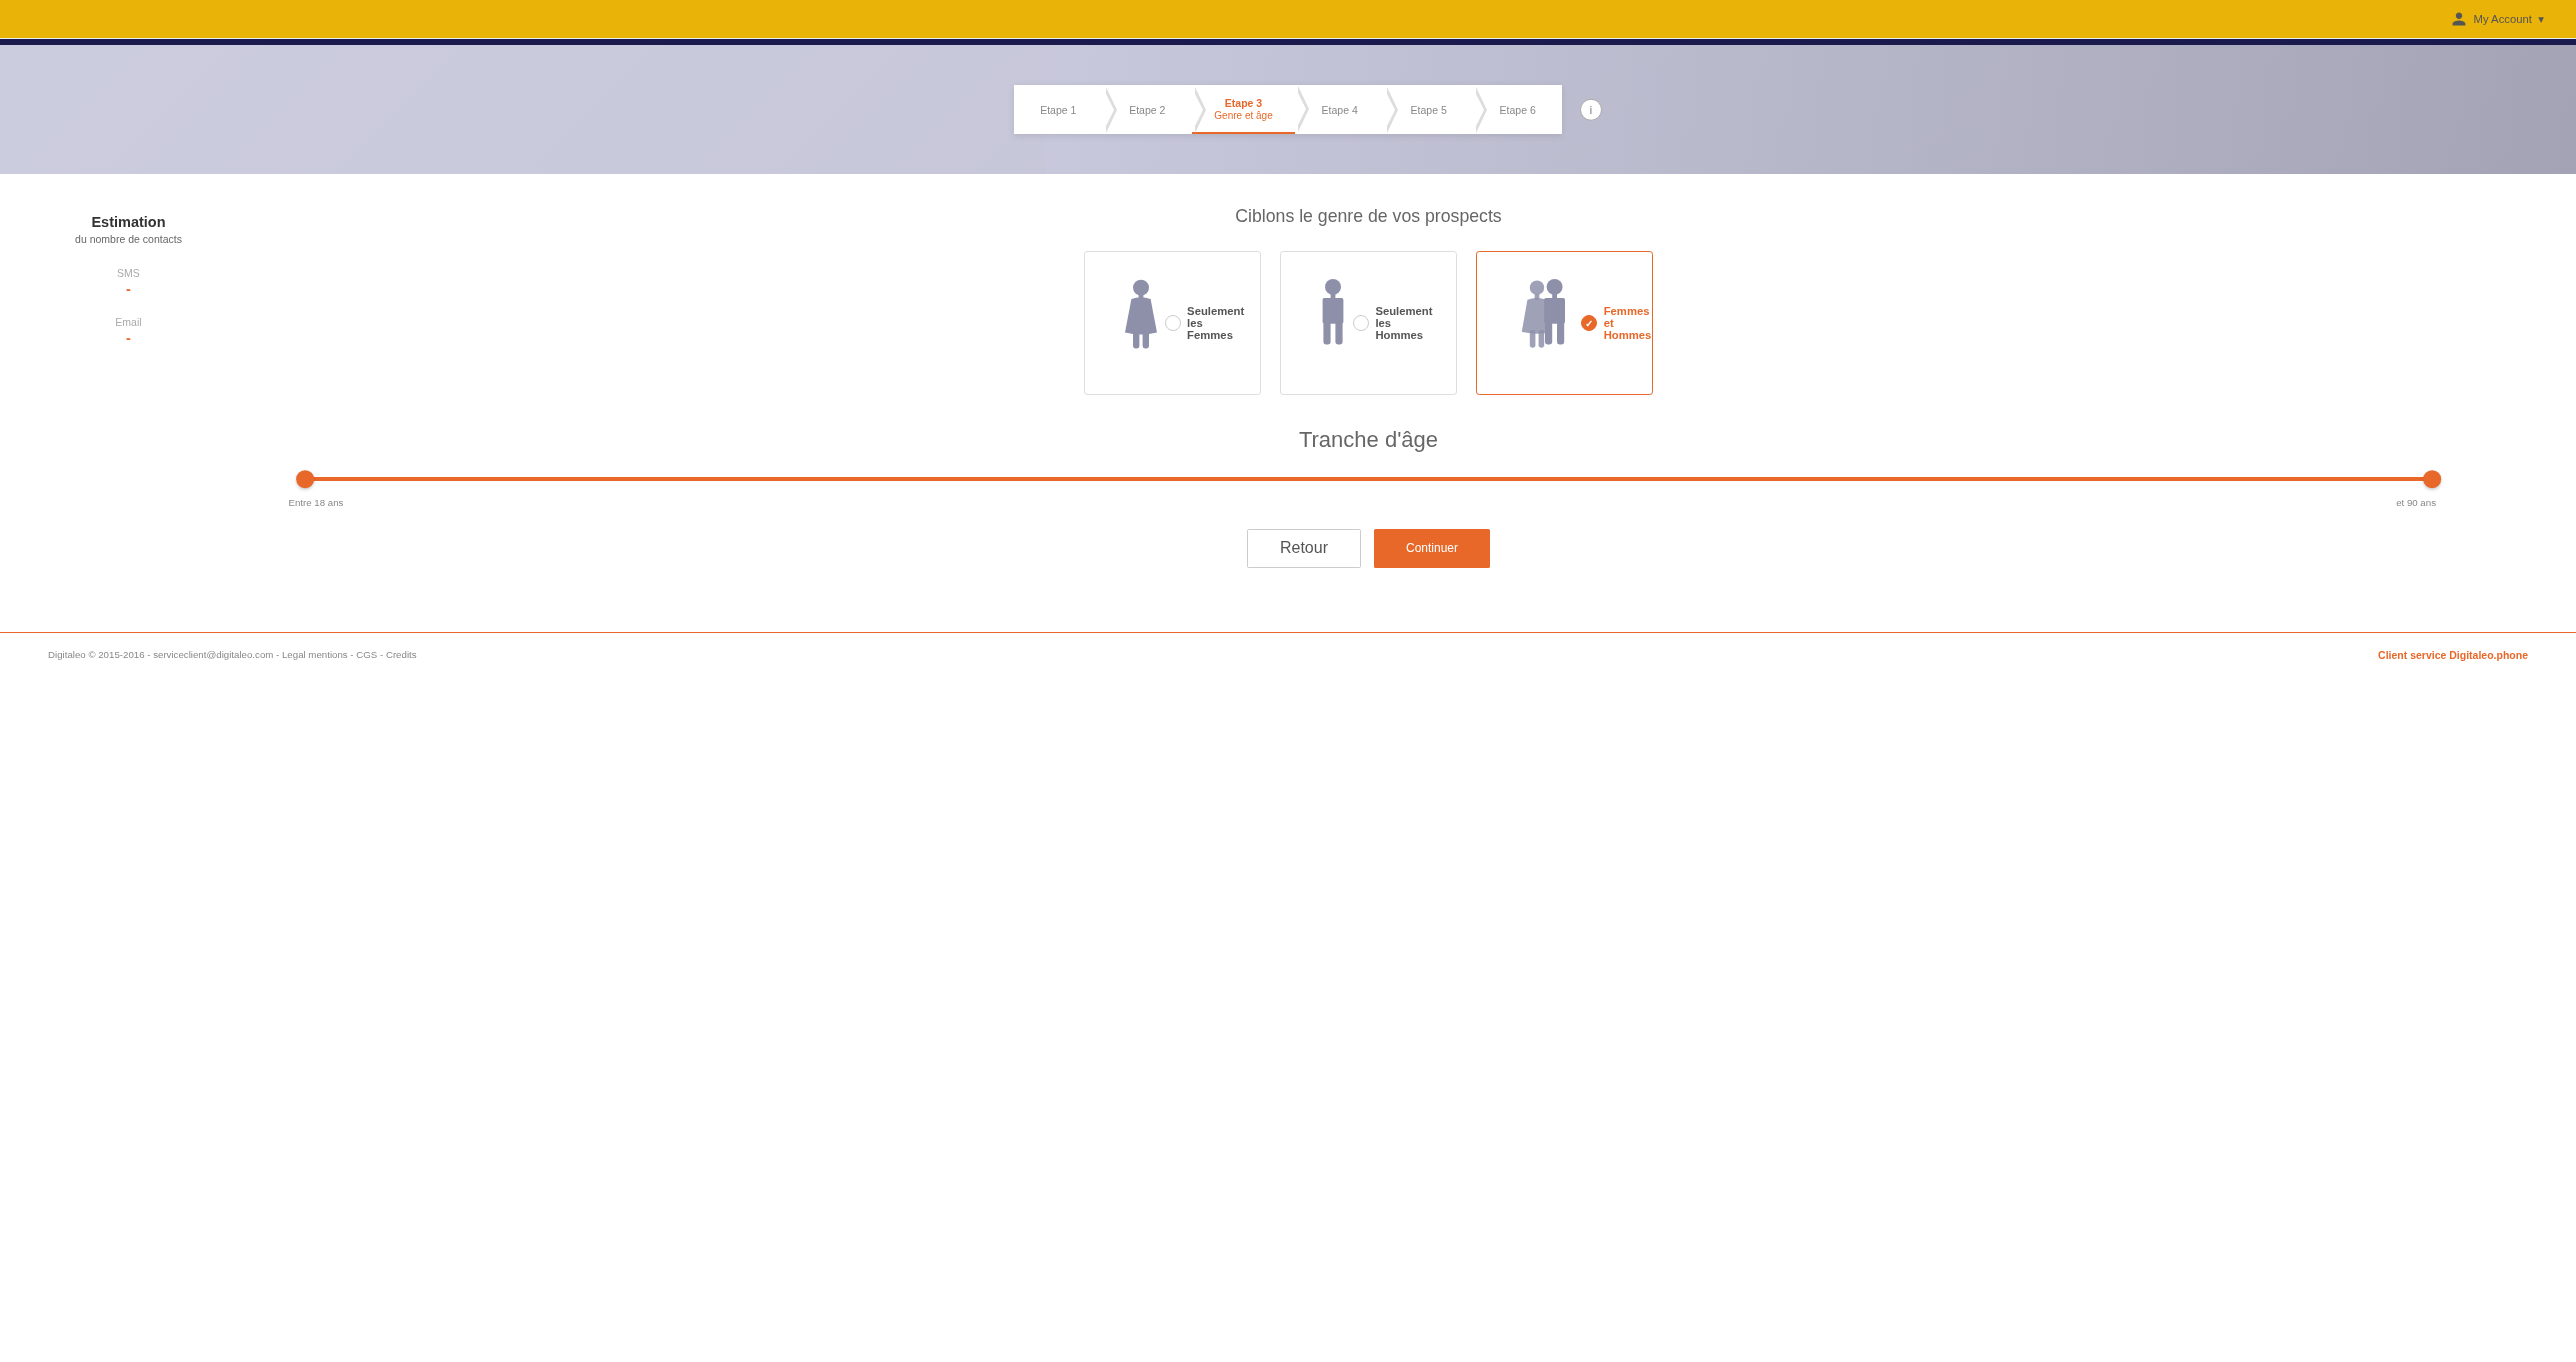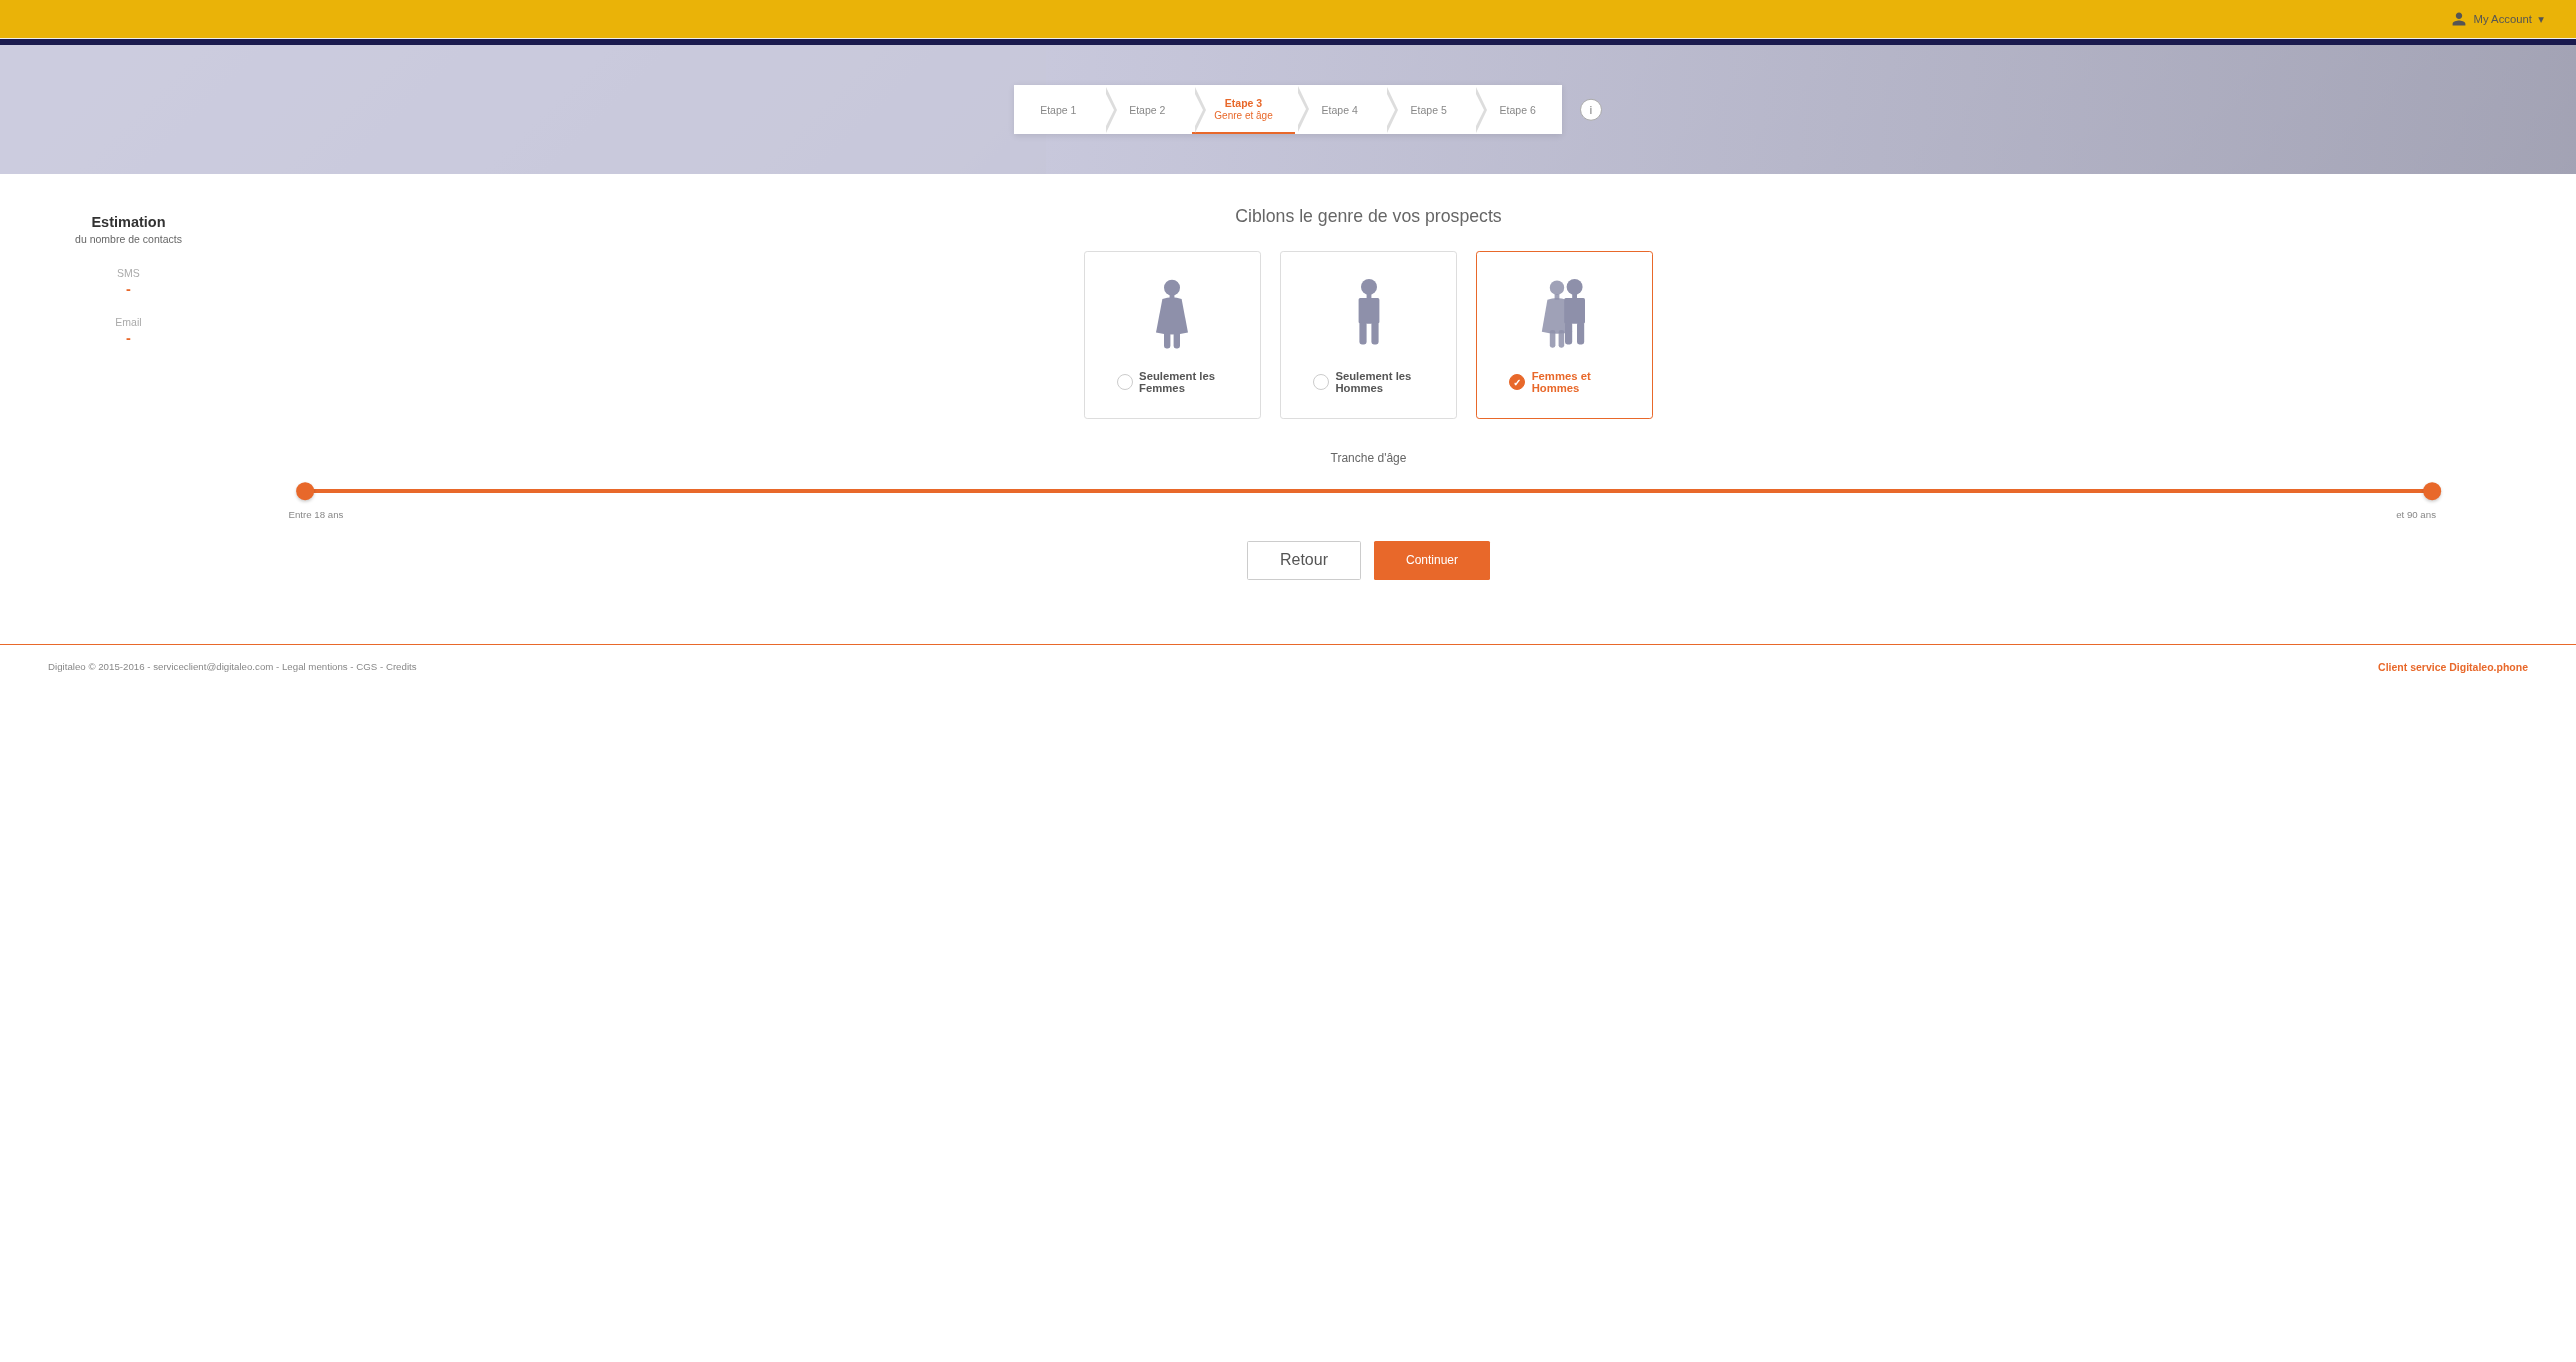--- a/index.html
+++ b/index.html
@@ -218,21 +218,21 @@
       display: flex;
       justify-content: center;
       gap: 19.3px;
       margin-bottom: 32px;
     }
     .gender-card {
       border: 1.2px solid #ddd;
       border-radius: 3.2px;
       padding: 24px 32px;
       display: flex;
-      flex-direction: column;
+      flex-direction: row;
       align-items: center;
       cursor: pointer;
       width: 177px;
       transition: border-color 0.2s;
       background: #fff;
     }
     .gender-card.selected {
       border: 1.6px solid #e8682a;
     }
     .gender-card-icon {
@@ -280,21 +280,21 @@
       border-color: #e8682a;
     }
 
     
     .female-icon { fill: #8e90aa; }
     .male-icon { fill: #8e90aa; }
     .both-icon { fill: #8e90aa; }
 
     
     .age-section-title {
-      font-size: 12px;
+      font-size: 22px;
       color: #666;
       font-weight: 300;
       text-align: center;
       margin-bottom: 24px;
     }
 
     .slider-container {
       position: relative;
       margin: 16px 48px 8px 48px;
     }

